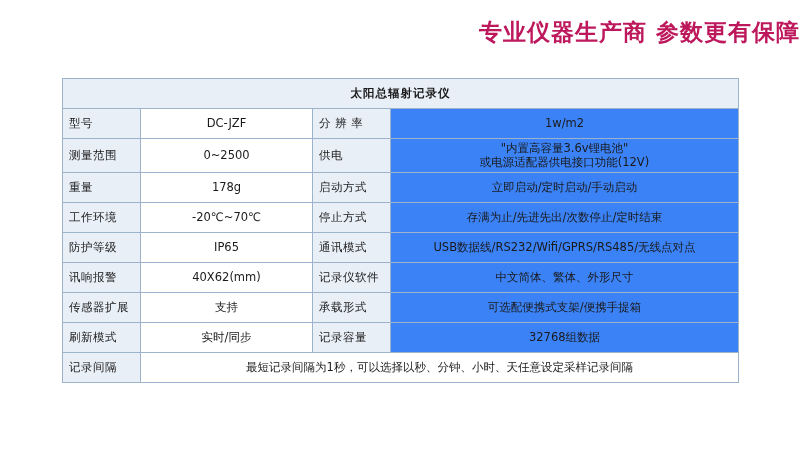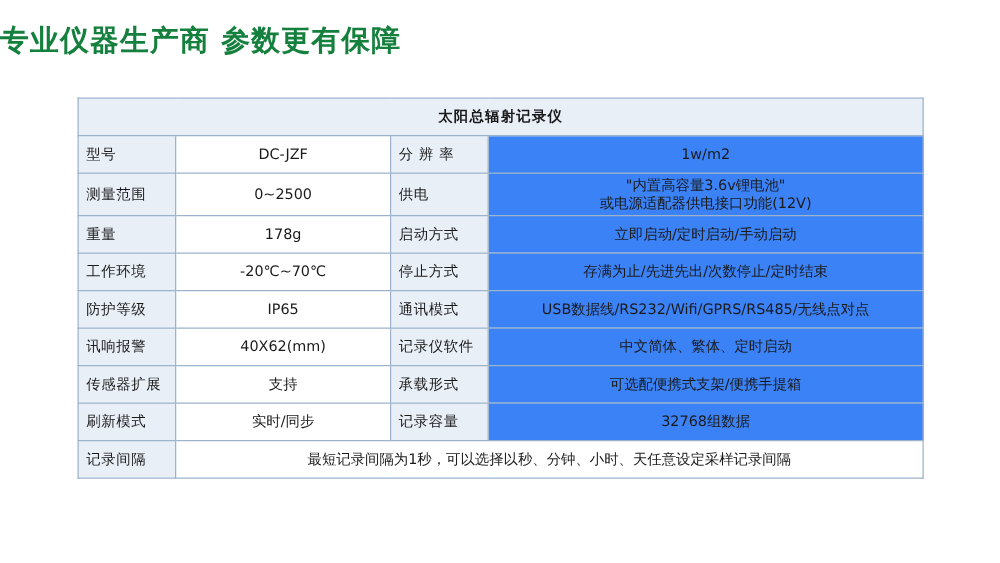--- a/index.html
+++ b/index.html
@@ -14,25 +14,25 @@
     color: #000000;
     overflow: hidden;
   }
   .page {
     position: relative;
     width: 800px;
     height: 450px;
     box-sizing: border-box;
   }
   .headline {
-    text-align: left;
+    text-align: right;
     font-size: 23px;
     font-weight: bold;
     letter-spacing: 1px;
-    color: #15803d;
+    color: #be185d;
     padding-top: 17px;
     font-family: "DejaVu Sans", "Liberation Sans", sans-serif;
   }
   .table-wrap {
     position: absolute;
     left: 62px;
     top: 78px;
     width: 676px;
   }
   table.spec {
@@ -145,21 +145,21 @@
           <td class="label">防护等级</td>
           <td class="value">IP65</td>
           <td class="label">通讯模式</td>
           <td class="value-wide">USB数据线/RS232/Wifi/GPRS/RS485/无线点对点</td>
         </tr>
 
         <tr>
           <td class="label">讯响报警</td>
           <td class="value">40X62(mm)</td>
           <td class="label">记录仪软件</td>
-          <td class="value-wide">中文简体、繁体、定时启动</td>
+          <td class="value-wide">中文简体、繁体、外形尺寸</td>
         </tr>
 
         <tr>
           <td class="label">传感器扩展</td>
           <td class="value">支持</td>
           <td class="label">承载形式</td>
           <td class="value-wide">可选配便携式支架/便携手提箱</td>
         </tr>
 
         <tr>

